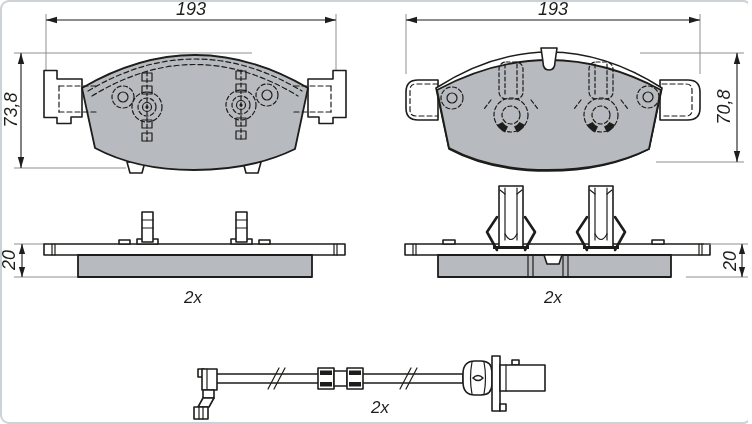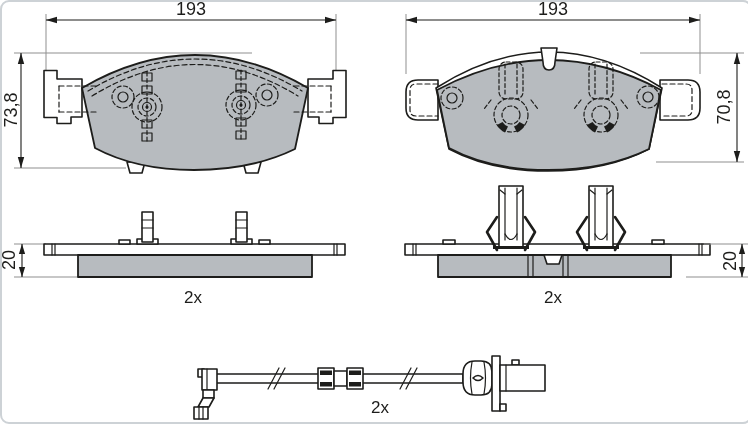--- a/index.html
+++ b/index.html
@@ -3,21 +3,21 @@
 <meta charset="utf-8">
 <style>
   :root{
     --pad-fill:#b7bbbf;
     --line:#1d1d1b;
     --ext-line:#8f8f8f;
     --border:#cdd2d6;
     --background:#ffffff;
   }
   html,body{margin:0;padding:0;background:var(--background);}
-  .stage{position:relative;width:748px;height:424px;background:var(--background);overflow:hidden;}
+  .stage{position:relative;width:748px;height:424px;background:var(--background);overflow:hidden;font-style:italic;}
   svg{display:block;}
   text{font-family:"Liberation Sans","DejaVu Sans",sans-serif;fill:var(--line);}
   .dimtxt{font-size:18px;}
   .qty{font-size:17px;}
   .ln{stroke:var(--line);stroke-width:1.7;fill:none;stroke-linecap:round;stroke-linejoin:round;}
   .thin{stroke-width:1.2;}
   .thick{stroke-width:2.6;}
   .fw{fill:#ffffff;stroke:var(--line);stroke-width:1.6;stroke-linejoin:round;}
   .fg{fill:var(--pad-fill);stroke:var(--line);stroke-width:1.8;stroke-linejoin:round;}
   .dsh{stroke-dasharray:5 3;}

